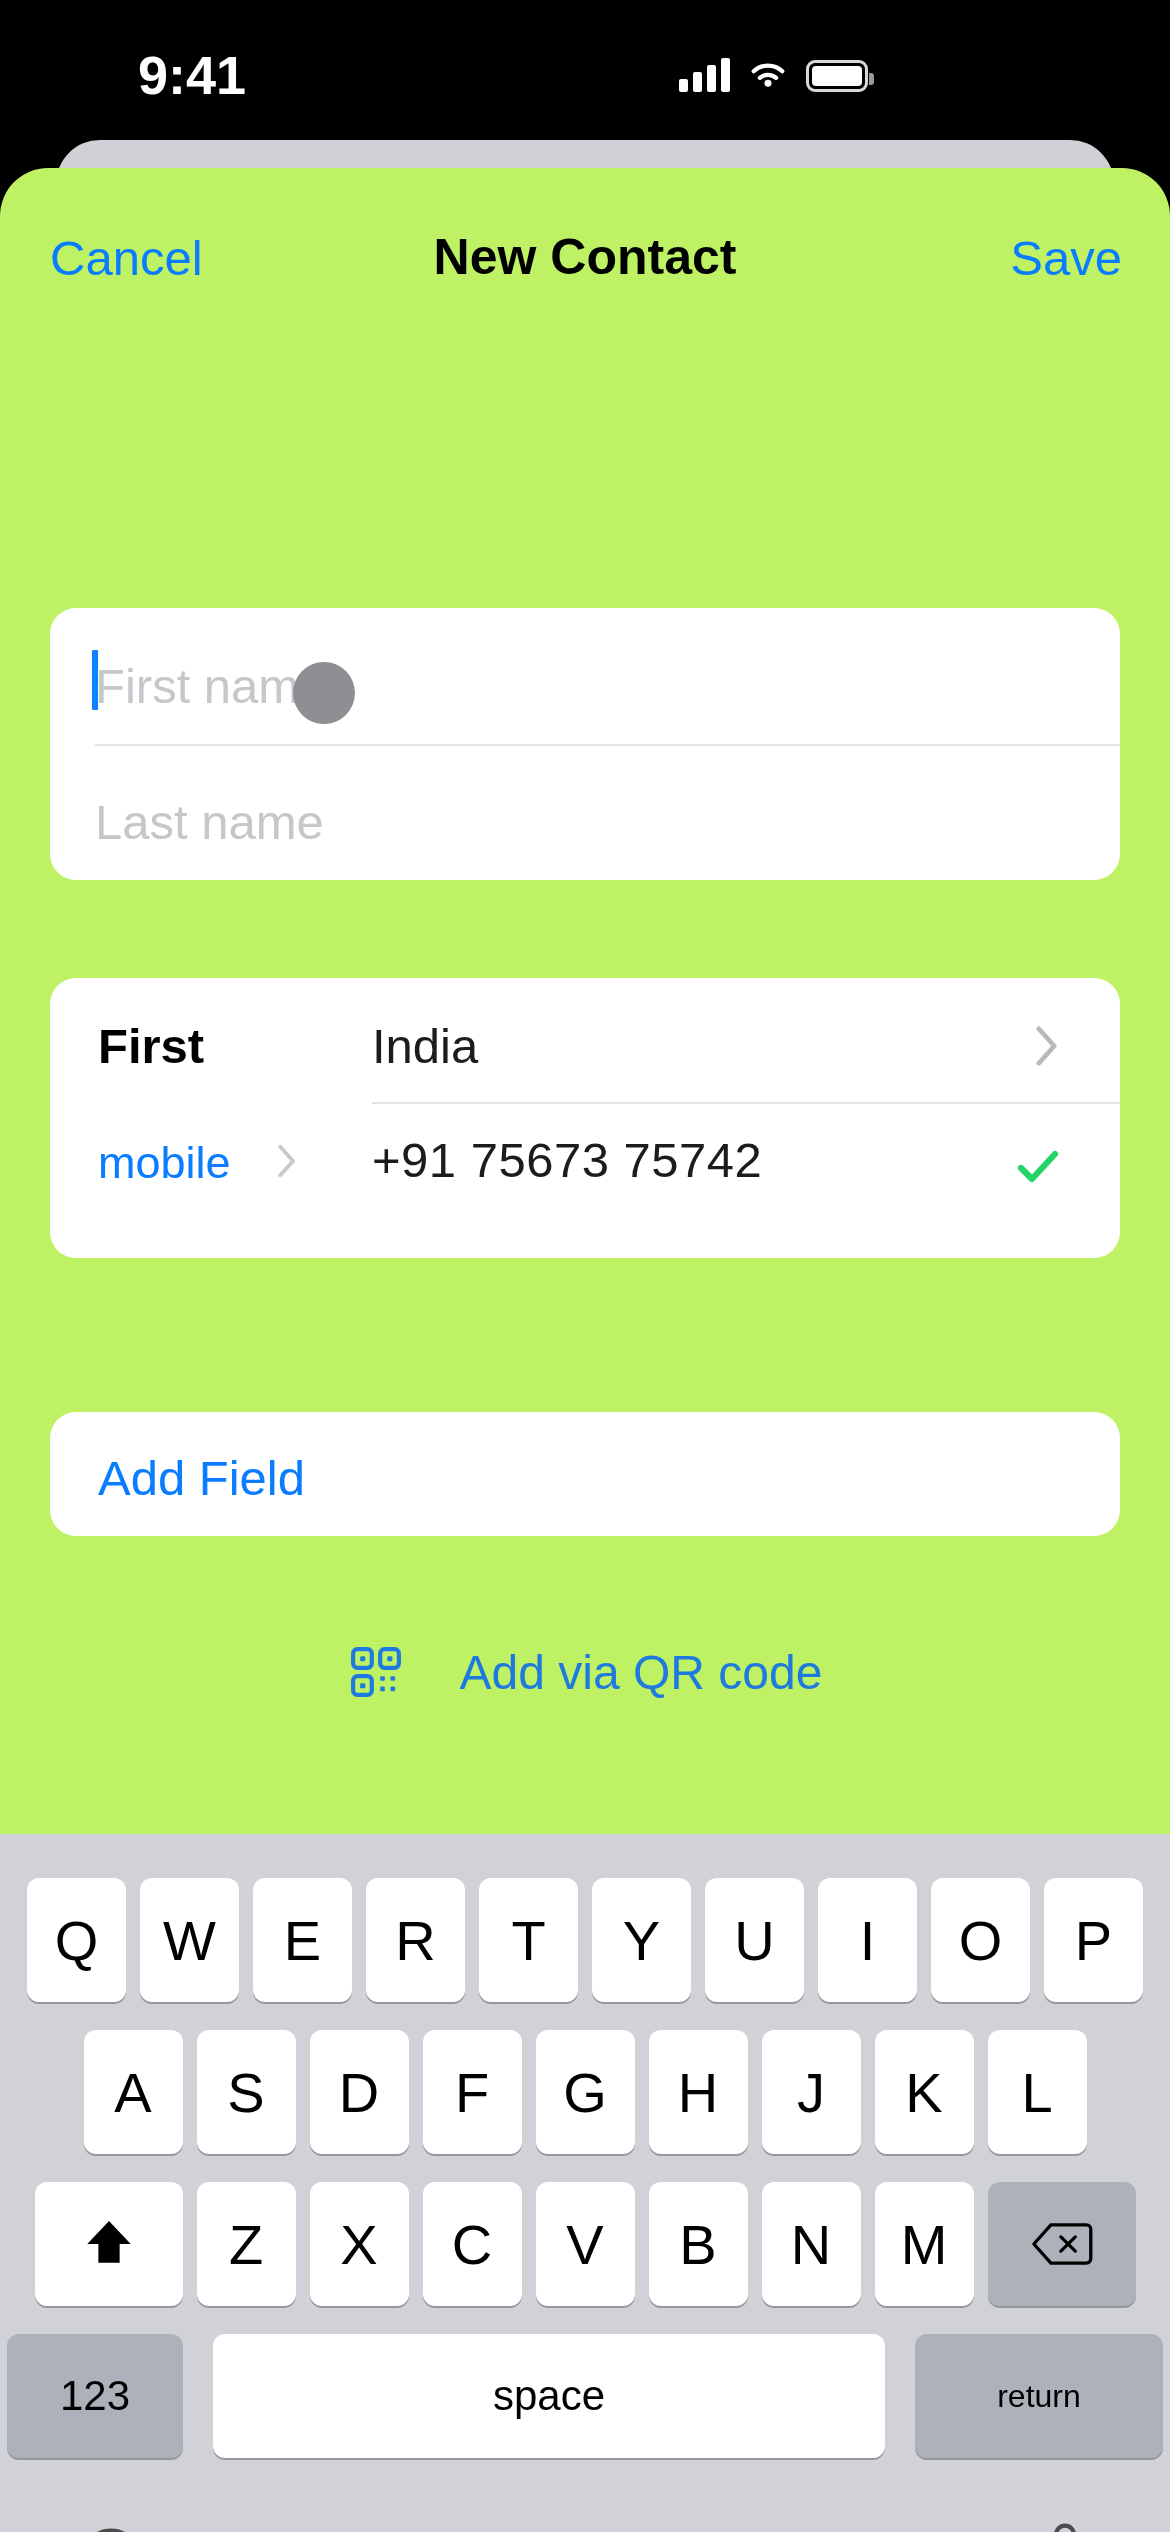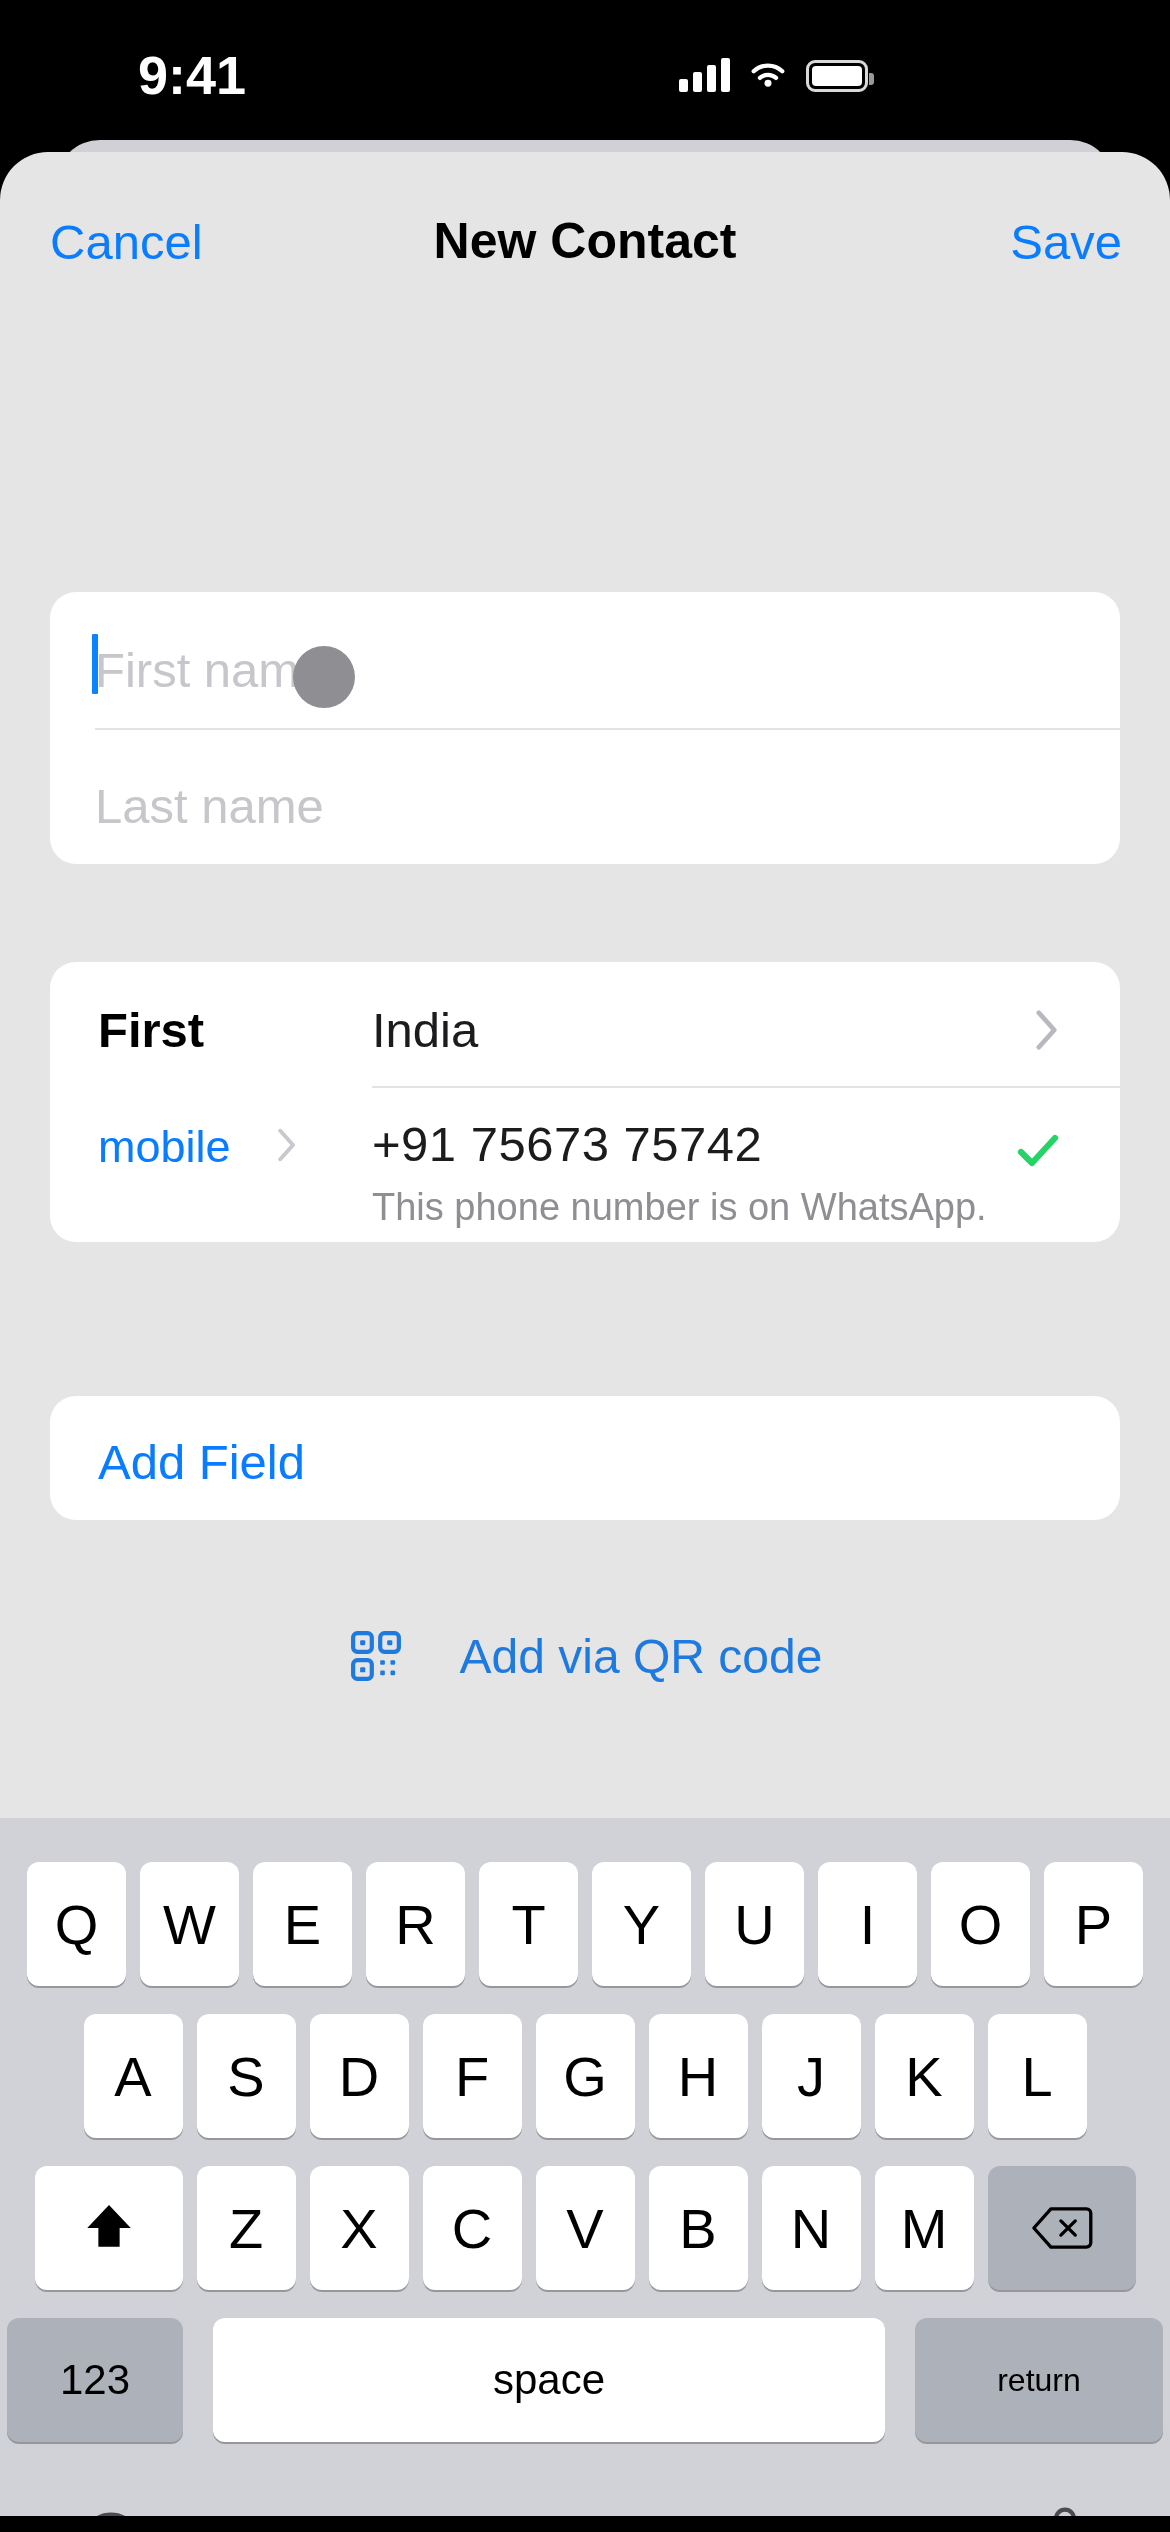--- a/index.html
+++ b/index.html
@@ -51,23 +51,23 @@
   
   .sheet-behind {
     position: absolute; left: 56px; top: 140px;
     width: 1058px; height: 120px;
     background: #d0d0d6;
     border-radius: 44px 44px 0 0;
   }
 
   
   .sheet {
-    position: absolute; left: 0; top: 152px;
+    position: absolute; left: 0; top: 168px;
     width: 1170px; height: 2364px;
-    background: #e5e5e5;
+    background: #bef264;
     border-radius: 48px 48px 0 0;
     overflow: hidden;
   }
 
   
   .navbar {
     position: relative; height: 140px;
   }
   .nav-cancel {
     position: absolute; left: 50px; top: 62px;
@@ -244,21 +244,20 @@
           <path d="M1.5 1.5 10 11l-8.5 9.5" stroke="#b8b8be" stroke-width="2.6" fill="none" stroke-linecap="round" stroke-linejoin="round"></path>
         </svg>
         <div class="ph-sep"></div>
       </div>
       <div class="ph-row2">
         <div class="ph-type">mobile</div>
         <svg class="ph-type-chev" viewBox="0 0 12 22">
           <path d="M1.5 1.5 10 11l-8.5 9.5" stroke="#c8c8cd" stroke-width="2.6" fill="none" stroke-linecap="round" stroke-linejoin="round"></path>
         </svg>
         <div class="ph-number">+91  75673 75742</div>
-        <div class="ph-note">This phone number is on WhatsApp.</div>
         <svg class="wa-check" viewBox="0 0 24 24">
           <path d="M3.5 13 9 18.5 20.5 6" stroke="#25d366" stroke-width="3.1" fill="none" stroke-linecap="round" stroke-linejoin="round"></path>
         </svg>
       </div>
     </div>
 
     <div class="card" id="card-addfield">
       <div class="addfield-text">Add Field</div>
     </div>
 

